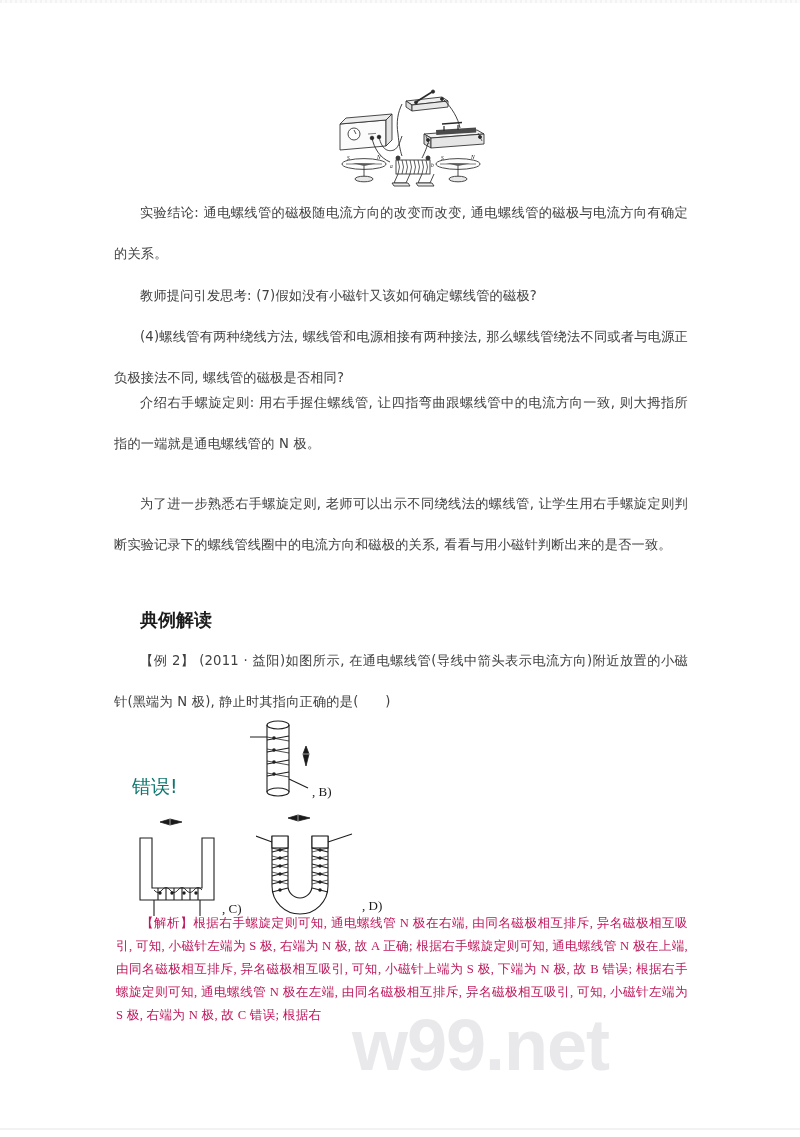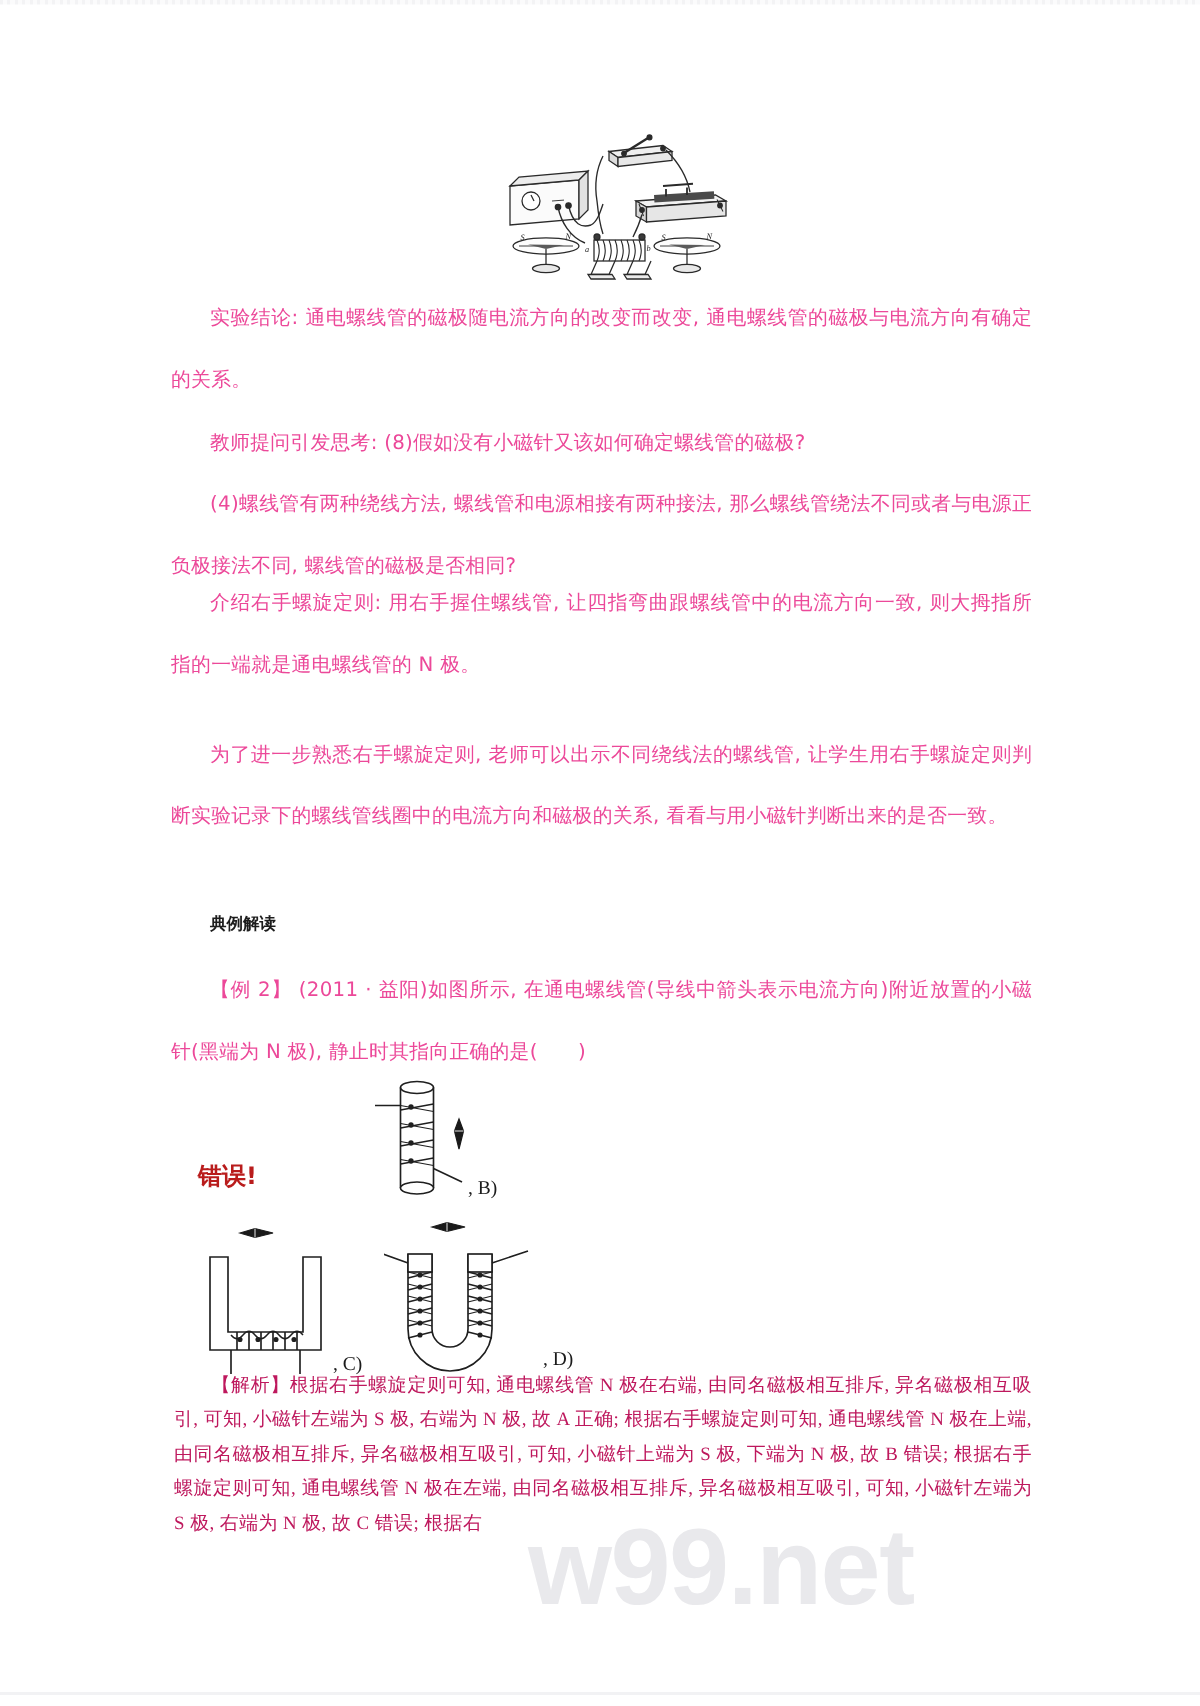--- a/index.html
+++ b/index.html
@@ -57,32 +57,32 @@
     width: 800px;
     z-index: 2;
   }
   .para {
     position: absolute;
     left: 114px;
     width: 574px;
     font-family: "DejaVu Sans", "Liberation Sans", sans-serif;
     font-size: 13.2px;
     line-height: 41px;
-    color: #ec4899;
+    color: #404040;
     text-align: justify;
     text-justify: inter-ideograph;
     letter-spacing: .2px;
   }
   .para.indent { text-indent: 26px; }
 
   .heading-sm {
     position: absolute;
     left: 140px;
     font-family: "DejaVu Sans", "Liberation Sans", sans-serif;
-    font-size: 11px;
+    font-size: 18px;
     color: #1d1d1d;
     font-weight: 600;
   }
 
   
   .analysis {
     position: absolute;
     left: 116px;
     top: 912px;
     width: 572px;
@@ -101,23 +101,23 @@
   .fig svg { display: block; }
 
   .opt-label {
     font-family: "Liberation Serif", "DejaVu Serif", serif;
     font-size: 13px;
     fill: #1b1b1b;
   }
   .err-label {
     position: absolute;
     font-family: "DejaVu Sans", "Liberation Sans", sans-serif;
-    font-size: 16px;
-    font-weight: 700;
-    color: #b91c1c;
+    font-size: 19px;
+    font-weight: 400;
+    color: #0f766e;
   }
 </style>
 </head>
 <body>
 
 <div id="page">
 
   <div class="scan-edge-top"></div>
   <div class="scan-edge-bottom"></div>
 
@@ -204,21 +204,21 @@
         <text x="58" y="80">a</text>
         <text x="99" y="79">b</text>
       </g>
     </svg>
   </div>
 
   <div class="content">
 
     <div class="para indent" style="top:192px;">实验结论: 通电螺线管的磁极随电流方向的改变而改变, 通电螺线管的磁极与电流方向有确定的关系。</div>
 
-    <div class="para indent" style="top:275px;">教师提问引发思考: (8)假如没有小磁针又该如何确定螺线管的磁极?</div>
+    <div class="para indent" style="top:275px;">教师提问引发思考: (7)假如没有小磁针又该如何确定螺线管的磁极?</div>
 
     <div class="para indent" style="top:316px;">(4)螺线管有两种绕线方法, 螺线管和电源相接有两种接法, 那么螺线管绕法不同或者与电源正负极接法不同, 螺线管的磁极是否相同?</div>
 
     <div class="para indent" style="top:382px;">介绍右手螺旋定则: 用右手握住螺线管, 让四指弯曲跟螺线管中的电流方向一致, 则大拇指所指的一端就是通电螺线管的 N 极。</div>
 
     <div class="para indent" style="top:483px;">为了进一步熟悉右手螺旋定则, 老师可以出示不同绕线法的螺线管, 让学生用右手螺旋定则判断实验记录下的螺线管线圈中的电流方向和磁极的关系, 看看与用小磁针判断出来的是否一致。</div>
 
     <div class="heading-sm" style="top:608px;">典例解读</div>
 
     <div class="para indent" style="top:640px;">【例 2】 (2011 · 益阳)如图所示, 在通电螺线管(导线中箭头表示电流方向)附近放置的小磁针(黑端为 N 极), 静止时其指向正确的是(　　)</div>

